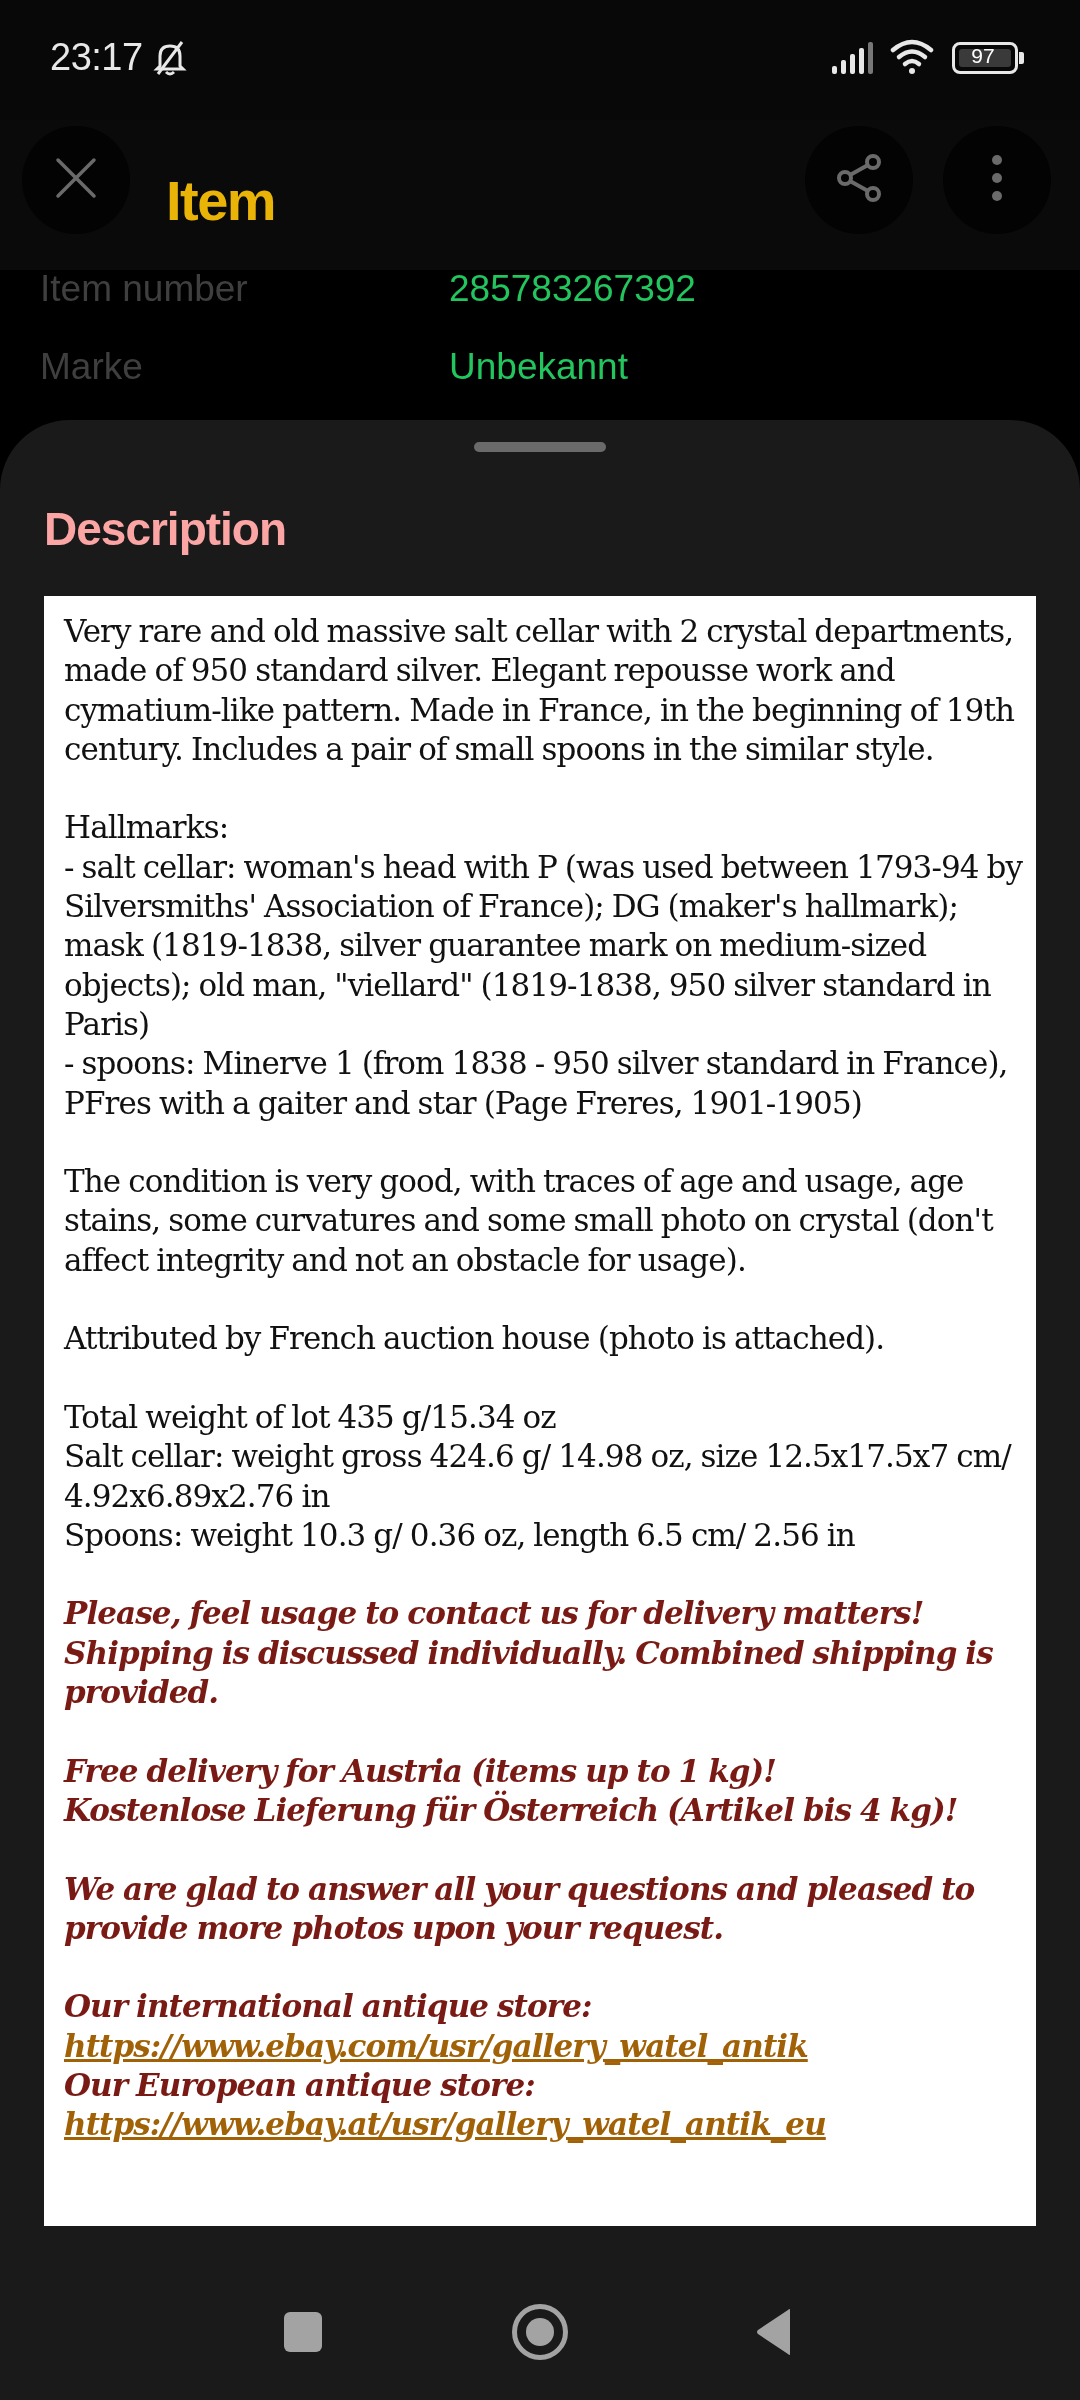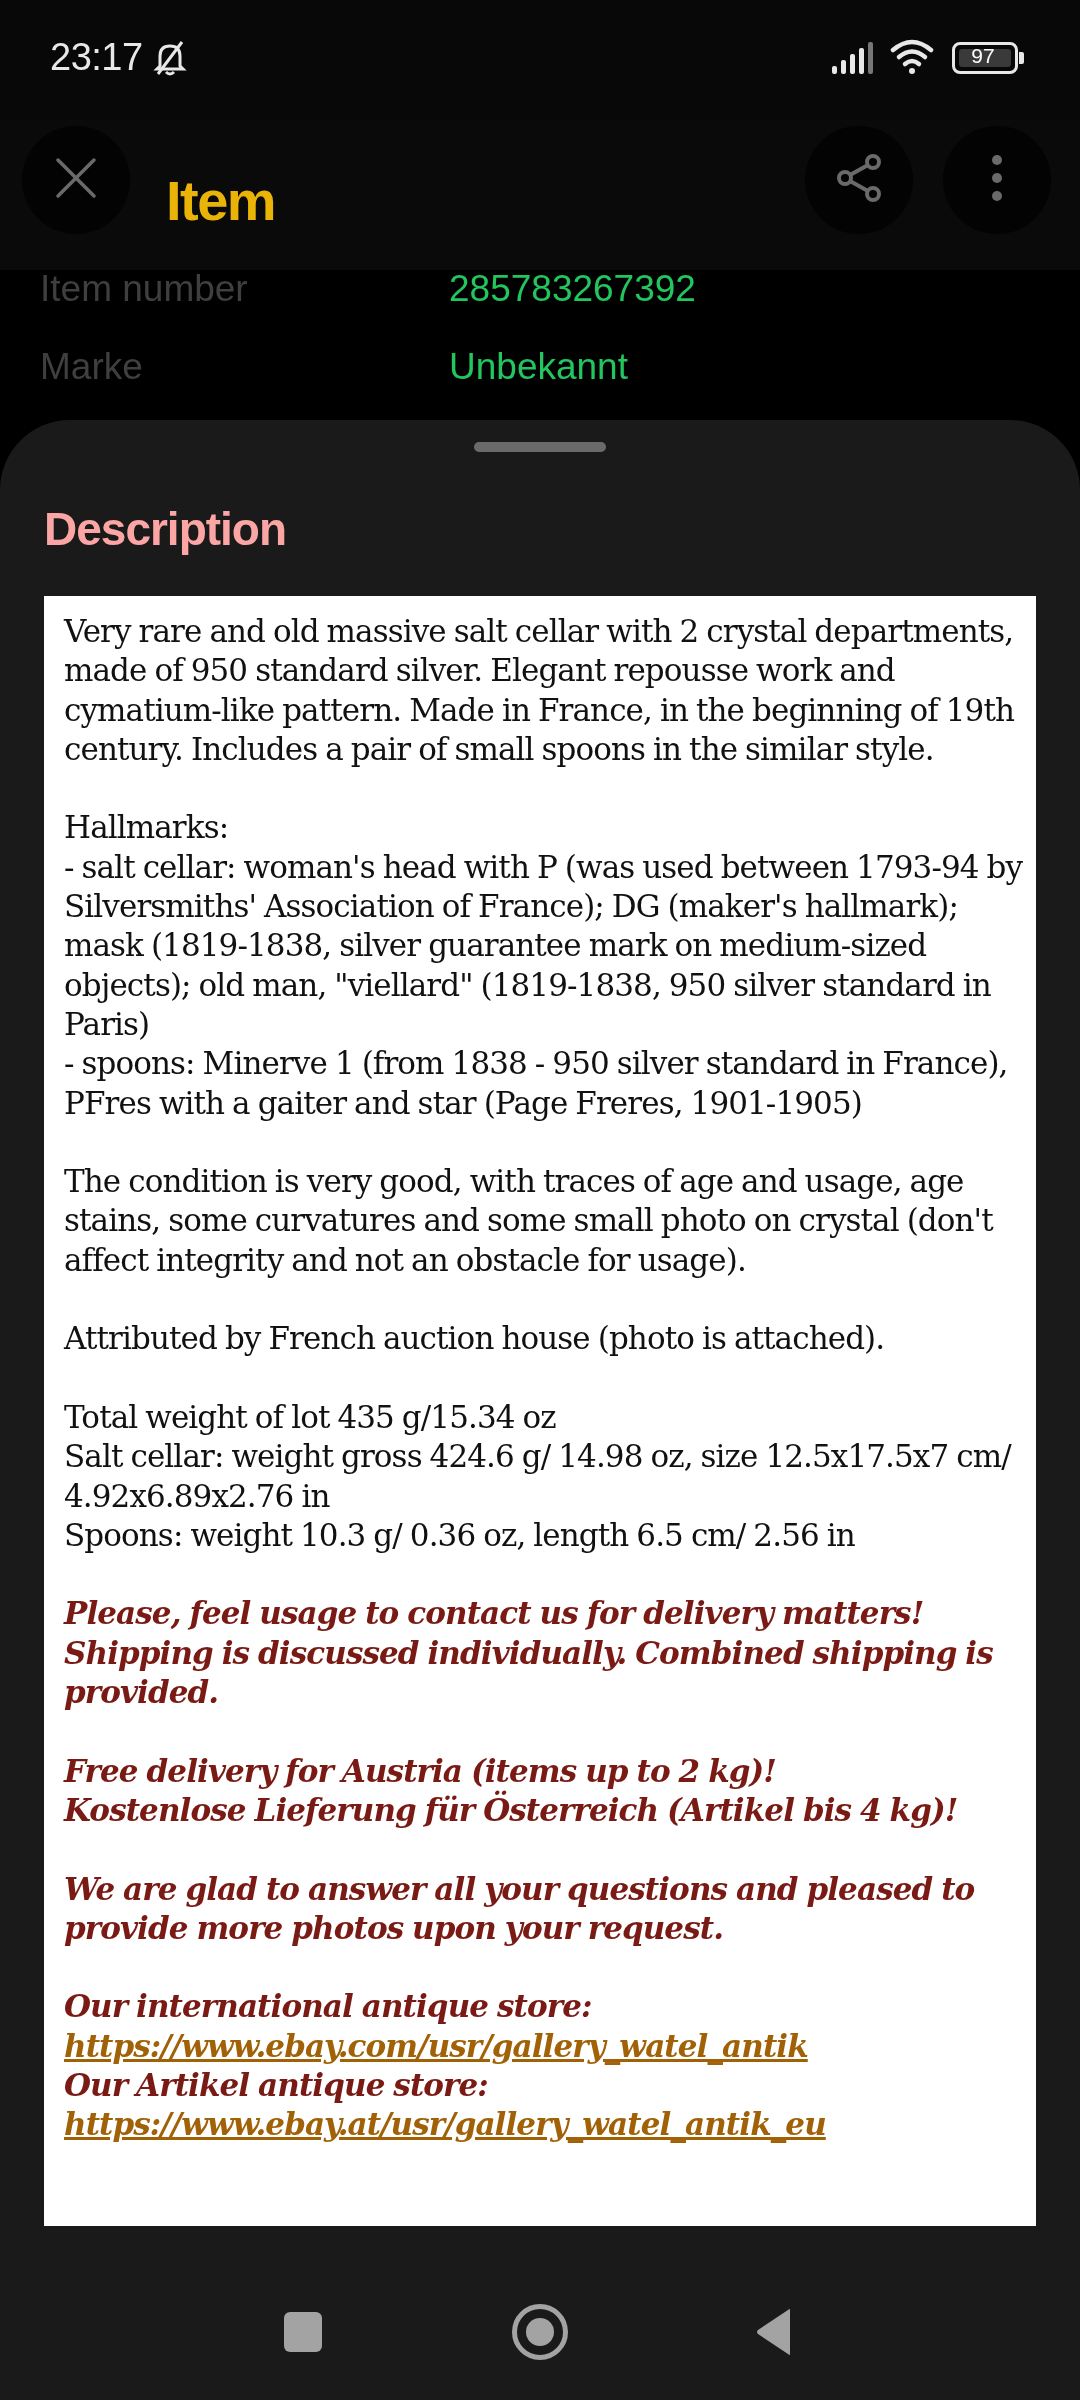--- a/index.html
+++ b/index.html
@@ -143,30 +143,30 @@
       <div class="gap"></div>
       <p>Attributed by French auction house (photo is attached).</p>
       <div class="gap"></div>
       <p>Total weight of lot 435 g/15.34 oz</p>
       <p>Salt cellar: weight gross 424.6 g/ 14.98 oz, size 12.5x17.5x7 cm/ 4.92x6.89x2.76 in</p>
       <p>Spoons: weight 10.3 g/ 0.36 oz, length 6.5 cm/ 2.56 in</p>
       <div class="gap"></div>
       <p class="red">Please, feel usage to contact us for delivery matters!</p>
       <p class="red">Shipping is discussed individually. Combined shipping is provided.</p>
       <div class="gap"></div>
-      <p class="red">Free delivery for Austria (items up to 2 kg)!</p>
+      <p class="red">Free delivery for Austria (items up to 1 kg)!</p>
       <p class="red">Kostenlose Lieferung für Österreich (Artikel bis 4 kg)!</p>
       <div class="gap"></div>
       <p class="red">We are glad to answer all your questions and pleased to provide more photos upon your request.</p>
       <div class="gap"></div>
       <p class="red" style="padding-right:300px;">
         <span>Our international antique store: </span><span class="link" style="display:inline-block;margin-right:-300px;">https://www.ebay.com/usr/gallery_watel_antik</span>
       </p>
       <p class="red" style="padding-right:370px;">
-        <span>Our Artikel antique store: </span><span class="link" style="display:inline-block;margin-right:-370px;">https://www.ebay.at/usr/gallery_watel_antik_eu</span>
+        <span>Our European antique store: </span><span class="link" style="display:inline-block;margin-right:-370px;">https://www.ebay.at/usr/gallery_watel_antik_eu</span>
       </p>
     </div>
   </div>
 </div>
 
 <div class="nav-bar">
   <div class="nav-recents">
     <span></span>
   </div>
   <div class="nav-home">

